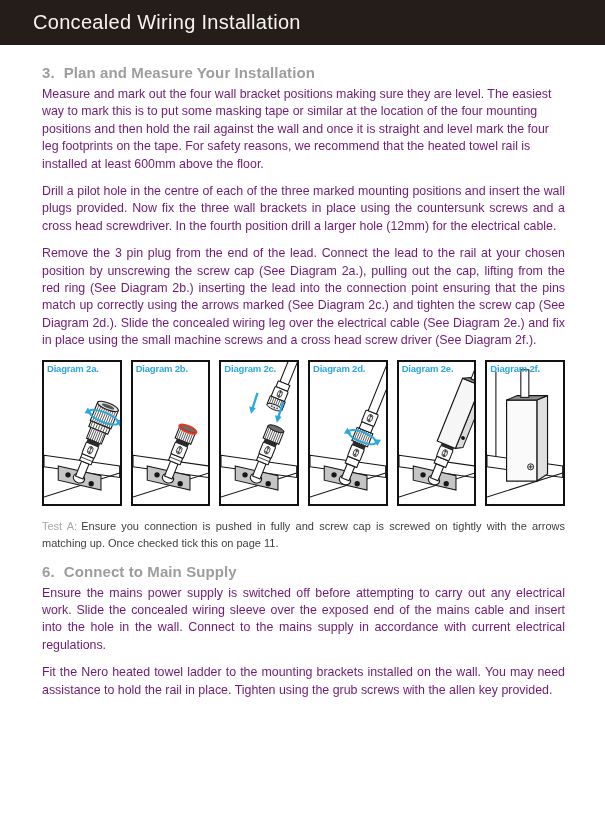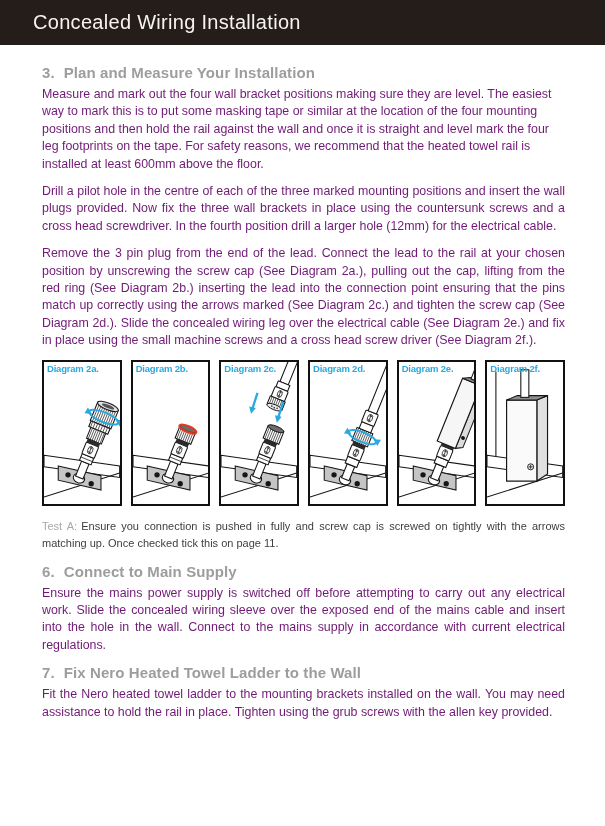--- a/index.html
+++ b/index.html
@@ -290,19 +290,16 @@
     <p class="test-note">
       <span class="test-label">Test A:</span><span>Ensure you connection is pushed in fully and screw cap is screwed on tightly with the arrows matching up. Once checked tick this on page 11.</span>
     </p>
 
     <div class="sec-heading">
       <span class="num">6.</span><span>Connect to Main Supply</span>
     </div>
     <p class="sec-body">Ensure the mains power supply is switched off before attempting to carry out any electrical work. Slide the concealed wiring sleeve over the exposed end of the mains cable and insert into the hole in the wall. Connect to the mains supply in accordance with current electrical regulations.</p>
 
 
-    <div class="sec-heading">
-      <span class="num">7.</span><span>Fix Nero Heated Towel Ladder to the Wall</span>
-    </div>
     <p class="sec-body">Fit the Nero heated towel ladder to the mounting brackets installed on the wall. You may need assistance to hold the rail in place. Tighten using the grub screws with the allen key provided.</p>
 
   </div>
 </div>
 
 </body></html>

